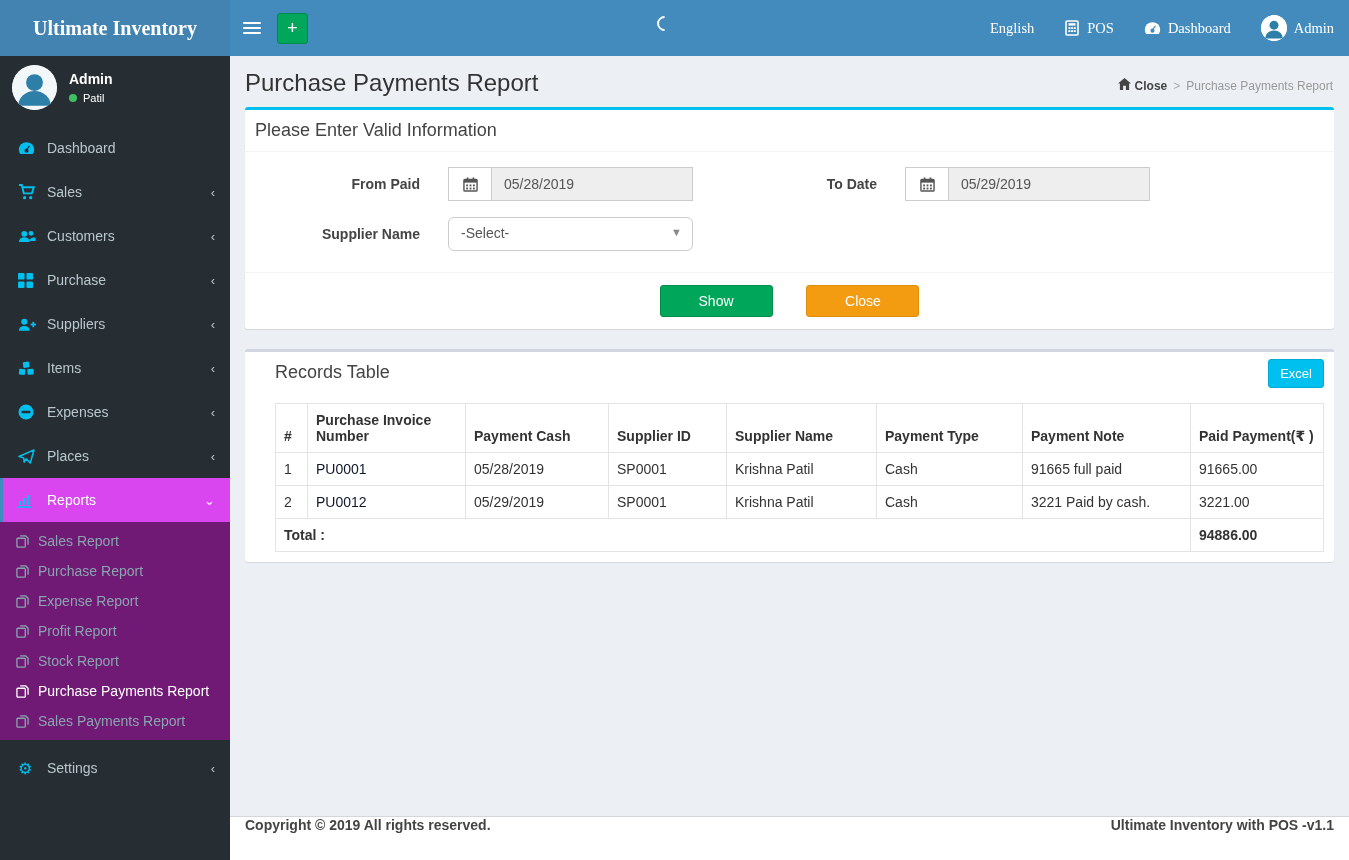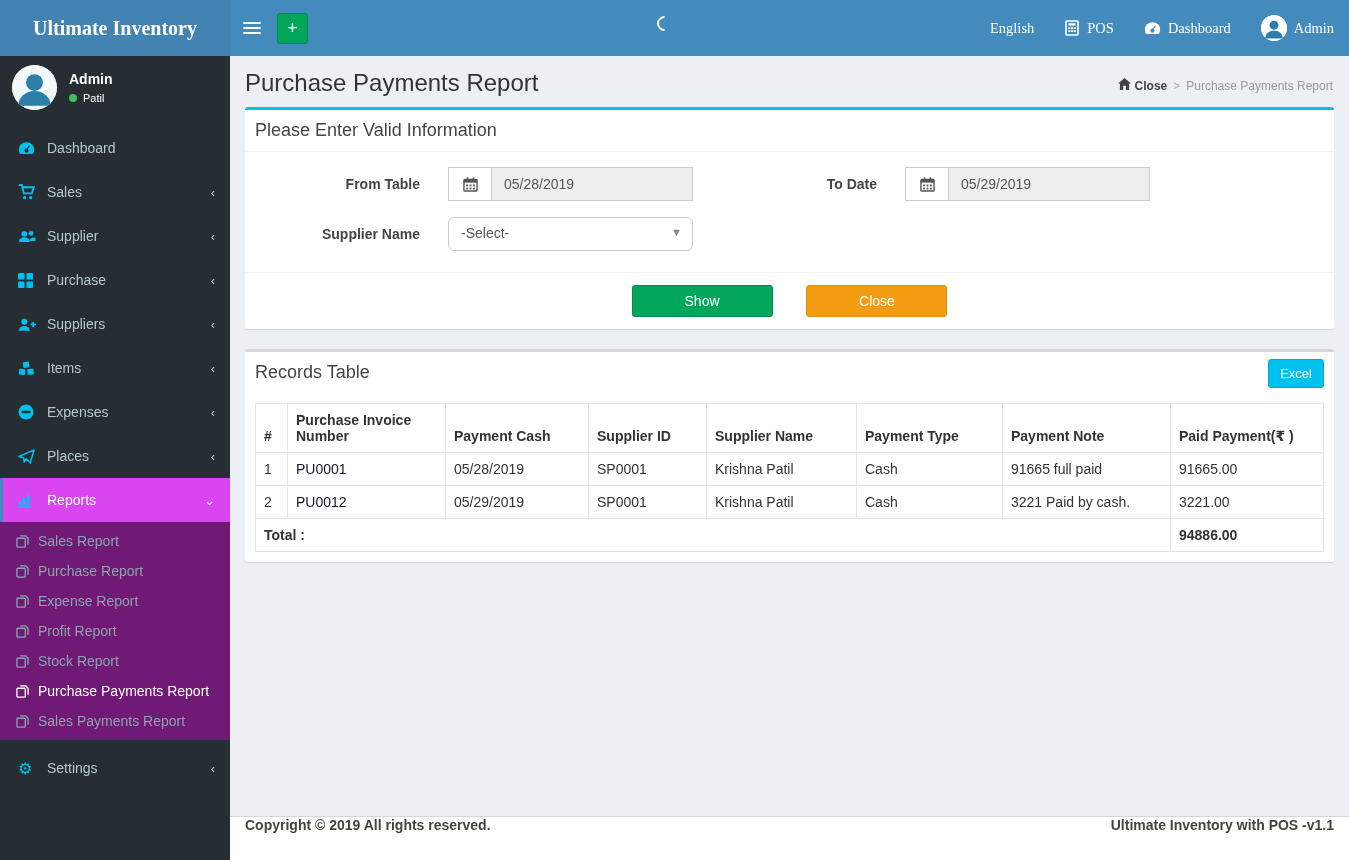--- a/index.html
+++ b/index.html
@@ -47,35 +47,35 @@
   
   .page-header { position:relative; padding:13px 15px 10px 15px; }
   .page-title { font-size:24px; color:#333; font-weight:normal; }
   .breadcrumb { position:absolute; right:16px; top:22px; font-size:12px; color:#999; display:flex; align-items:center; gap:6px; }
   .breadcrumb .bc-home { color:#444; display:flex; align-items:center; gap:4px; cursor:pointer; font-weight:bold; }
   .bc-sep { color:#aaa; }
 
   
   .box { background:#fff; margin:0 15px 20px 15px; border-radius:3px; box-shadow:0 1px 1px rgba(0,0,0,0.1); position:relative; }
   .box-filter { border-top:3px solid #00c0ef; }
-  .box-records { border-top:3px solid #d2d6de; }
+  .box-records { border-top:3px solid #d2d6de;padding-left:20px; }
   .box-header { padding:10px; font-size:18px; color:#444; border-bottom:1px solid #f4f4f4; position:relative; }
   .box-body { padding:15px 10px 5px 10px; }
 
   .form-row { display:flex; align-items:center; margin-bottom:16px; }
   .f-label { width:165px; text-align:right; font-weight:bold; color:#444; margin-right:28px; flex:none; }
   .f-label2 { width:165px; text-align:right; font-weight:bold; color:#444; margin:0 28px 0 19px; flex:none; }
   .input-group { display:flex; width:245px; height:34px; flex:none; }
   .ig-addon { width:43px; flex:none; background:#fff; border:1px solid #ccc; border-right:none; border-radius:0; display:flex; align-items:center; justify-content:center; color:#555; }
   .ig-input { flex:1; border:1px solid #ccc; background:#eee; color:#555; padding:6px 12px; font-size:14px; font-family:inherit; min-width:0; }
   .select { position:relative; width:245px; height:34px; border:1px solid #ccc; border-radius:6px; background:#fff; color:#555; padding:7px 12px; cursor:pointer; }
   .select .caret { position:absolute; right:10px; top:8px; color:#888; font-size:11px; }
 
   .box-footer { border-top:1px solid #f4f4f4; padding:12px 10px; text-align:center; }
-  .btn { display:inline-block; width:141px; height:32px; border:1px solid transparent; border-radius:3px; color:#fff; font-size:14px; font-family:inherit; cursor:pointer; }
+  .btn { display:inline-block; width:113px; height:32px; border:1px solid transparent; border-radius:3px; color:#fff; font-size:14px; font-family:inherit; cursor:pointer; }
   .btn-show { background:#00a65a; border-color:#008d4c; margin-right:30px; }
   .btn-close { background:#f39c12; border-color:#e08e0b; }
 
   
   .btn-excel { position:absolute; right:10px; top:7px; background:#00c0ef; border:1px solid #00acd6; border-radius:3px; color:#fff; font-size:13px; padding:6px 11px; cursor:pointer; font-family:inherit; }
   .records-body { padding:10px; }
   table.records { width:100%; border-collapse:collapse; table-layout:fixed; font-size:14px; }
   table.records th, table.records td { border:1px solid #e4e4e4; padding:8px; text-align:left; }
   table.records th { vertical-align:bottom; font-weight:bold; color:#333; }
   table.records td { color:#333; }
@@ -188,21 +188,21 @@
       </li>
       <li class="menu-item">
         <span class="mi-icon">
             <svg width="18" height="15" viewBox="0 0 20 16">
               <circle cx="7" cy="5" r="3.2" fill="#00c0ef"></circle>
               <path d="M1 14 a6 5.2 0 0 1 12 0 z" fill="#00c0ef"></path>
               <circle cx="14.5" cy="4.5" r="2.6" fill="#00c0ef"></circle>
               <path d="M12.5 13 a5 4.6 0 0 1 7 -3.5 l0 3.5 z" fill="#00c0ef"></path>
             </svg>
           </span>
-        <span class="mi-label">Supplier</span>
+        <span class="mi-label">Customers</span>
         <span class="mi-caret">‹</span>
       </li>
       <li class="menu-item">
         <span class="mi-icon">
             <svg width="15" height="15" viewBox="0 0 16 16">
               <rect x="0" y="0" width="7" height="7" rx="1" fill="#00c0ef"></rect>
               <rect x="9" y="0" width="7" height="7" rx="1" fill="#00c0ef"></rect>
               <rect x="0" y="9" width="7" height="7" rx="1" fill="#00c0ef"></rect>
               <rect x="9" y="9" width="7" height="7" rx="1" fill="#00c0ef"></rect>
             </svg>
@@ -354,21 +354,21 @@
           </span>
           <span class="bc-sep">&gt;</span>
           <span>Purchase Payments Report</span>
         </div>
       </div>
 
       <div class="box box-filter">
         <div class="box-header">Please Enter Valid Information</div>
         <div class="box-body">
           <div class="form-row">
-            <label class="f-label">From Table</label>
+            <label class="f-label">From Paid</label>
             <div class="input-group">
               <span class="ig-addon">
                   <svg width="15" height="15" viewBox="0 0 16 16">
                     <rect x="1" y="2.5" width="14" height="12.5" rx="1" fill="none" stroke="#555" stroke-width="1.5"></rect>
                     <rect x="1" y="2.5" width="14" height="3.5" fill="#555"></rect>
                     <rect x="4" y="0.5" width="1.8" height="3.5" fill="#555"></rect>
                     <rect x="10.2" y="0.5" width="1.8" height="3.5" fill="#555"></rect>
                     <g fill="#555">
                       <rect x="3.4" y="8" width="2" height="2"></rect>
                       <rect x="7" y="8" width="2" height="2"></rect>

